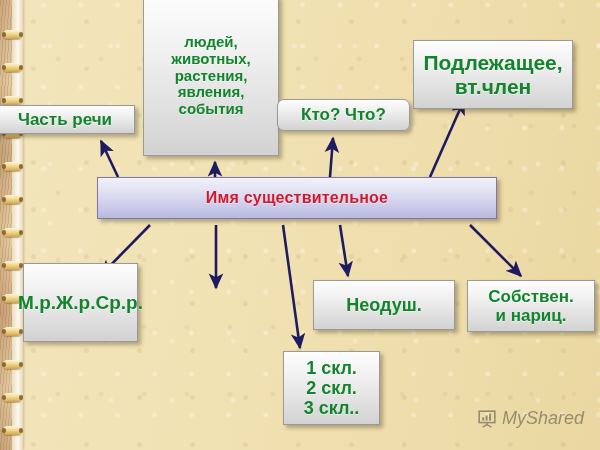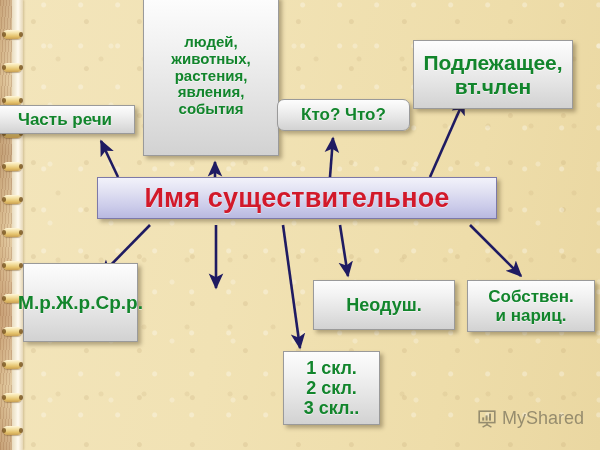--- a/index.html
+++ b/index.html
@@ -67,21 +67,21 @@
   
   #arrows{position:absolute;left:0;top:0;width:600px;height:450px;z-index:2;}
 
   
   #watermark{
     position:absolute;left:477px;top:408px;
     display:flex;align-items:center;gap:5px;
     opacity:.60;z-index:5;
   }
   #watermark .wm-text{
-    font-size:18px;color:#5e5a4a;font-family:"Liberation Sans",sans-serif;
+    font-size:18px;color:#5e5a4a;font-family:"Liberation Sans",sans-serif;font-style:italic;
   }
 </style>
 </head>
 <body>
 
 <div id="slide">
 
   <div id="binding">
     <div class="bind-texture"></div>
     <div class="bind-paper"></div>
@@ -133,21 +133,21 @@
 
   <div class="box" id="box-kto-chto" style="left:277px;top:99px;width:133px;height:32px;font-size:17px;border-radius:7px;">
     <span>Кто? Что?</span>
   </div>
 
   <div class="box" id="box-podlezhashchee" style="left:413px;top:40px;width:160px;height:69px;font-size:21px;flex-direction:column;">
     <span>Подлежащее,</span>
     <span>вт.член</span>
   </div>
 
-  <div class="box" id="box-center" style="left:97px;top:177px;width:400px;height:42px;font-size:27px;">
+  <div class="box" id="box-center" style="left:97px;top:177px;width:400px;height:42px;font-size:16px;">
     <span>Имя существительное</span>
   </div>
 
   <div class="box" id="box-rod" style="left:23px;top:263px;width:115px;height:79px;font-size:19px;flex-direction:row;">
     <span>М.р.</span>
     <span>Ж.р.</span>
     <span>Ср.р.</span>
   </div>
 
 

